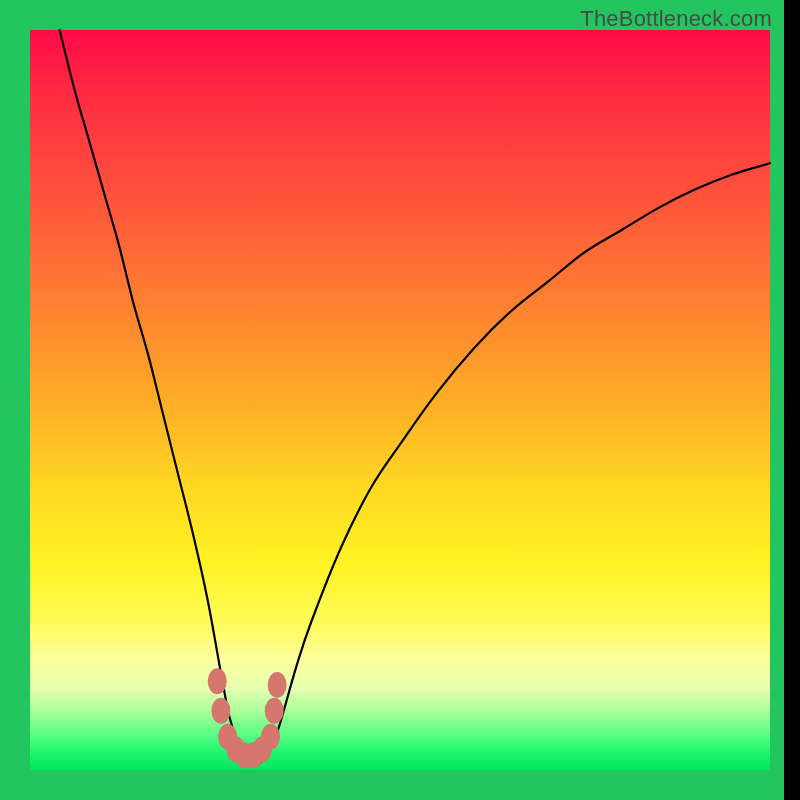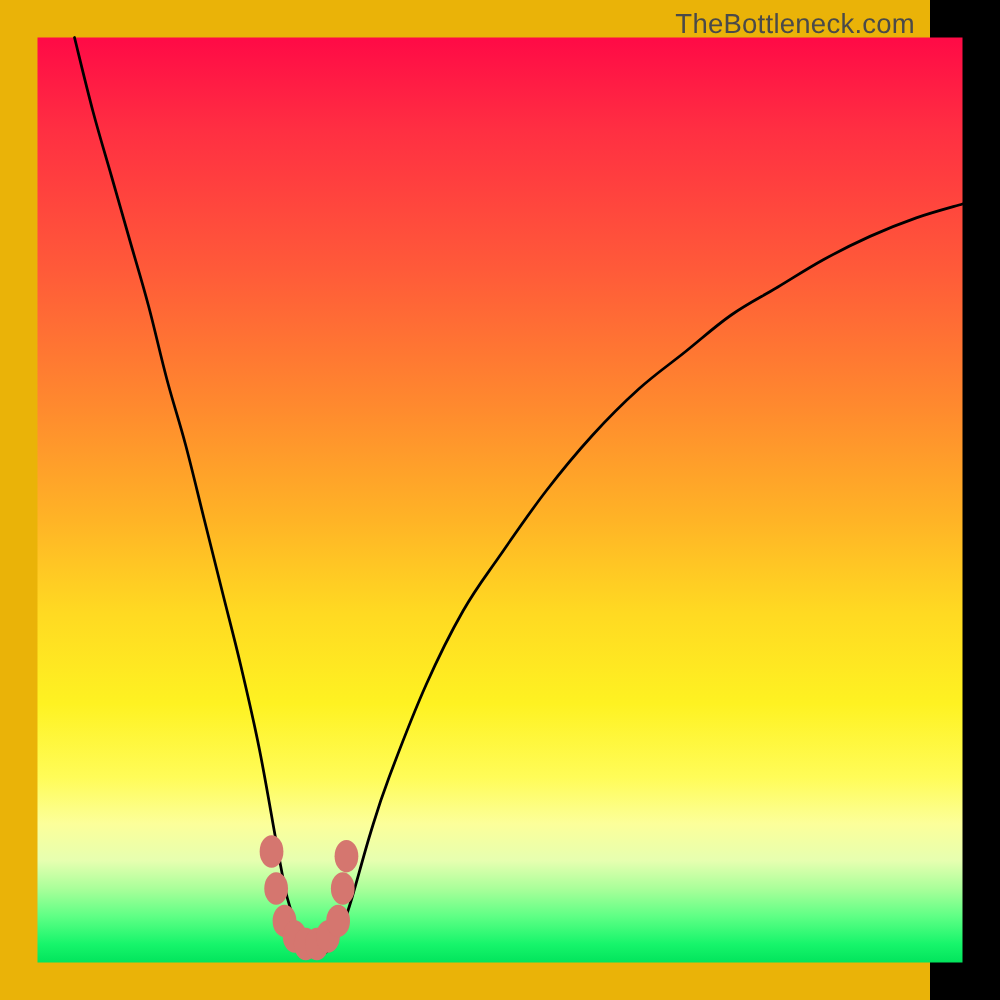--- a/index.html
+++ b/index.html
@@ -10,21 +10,22 @@
     overflow: hidden;
     background: #000;
     font-family: Arial, Helvetica, sans-serif;
   }
   .frame {
     position: absolute;
     left: 0;
     top: 0;
     width: 744px;
     height: 800px;
-    background: #eab308;
+    background: #22c55e;
+    padding-left: 40px;
   }
   .plot-area {
     position: absolute;
     left: 30px;
     top: 30px;
     width: 740px;
     height: 740px;
     
     background: linear-gradient(
       to bottom,

